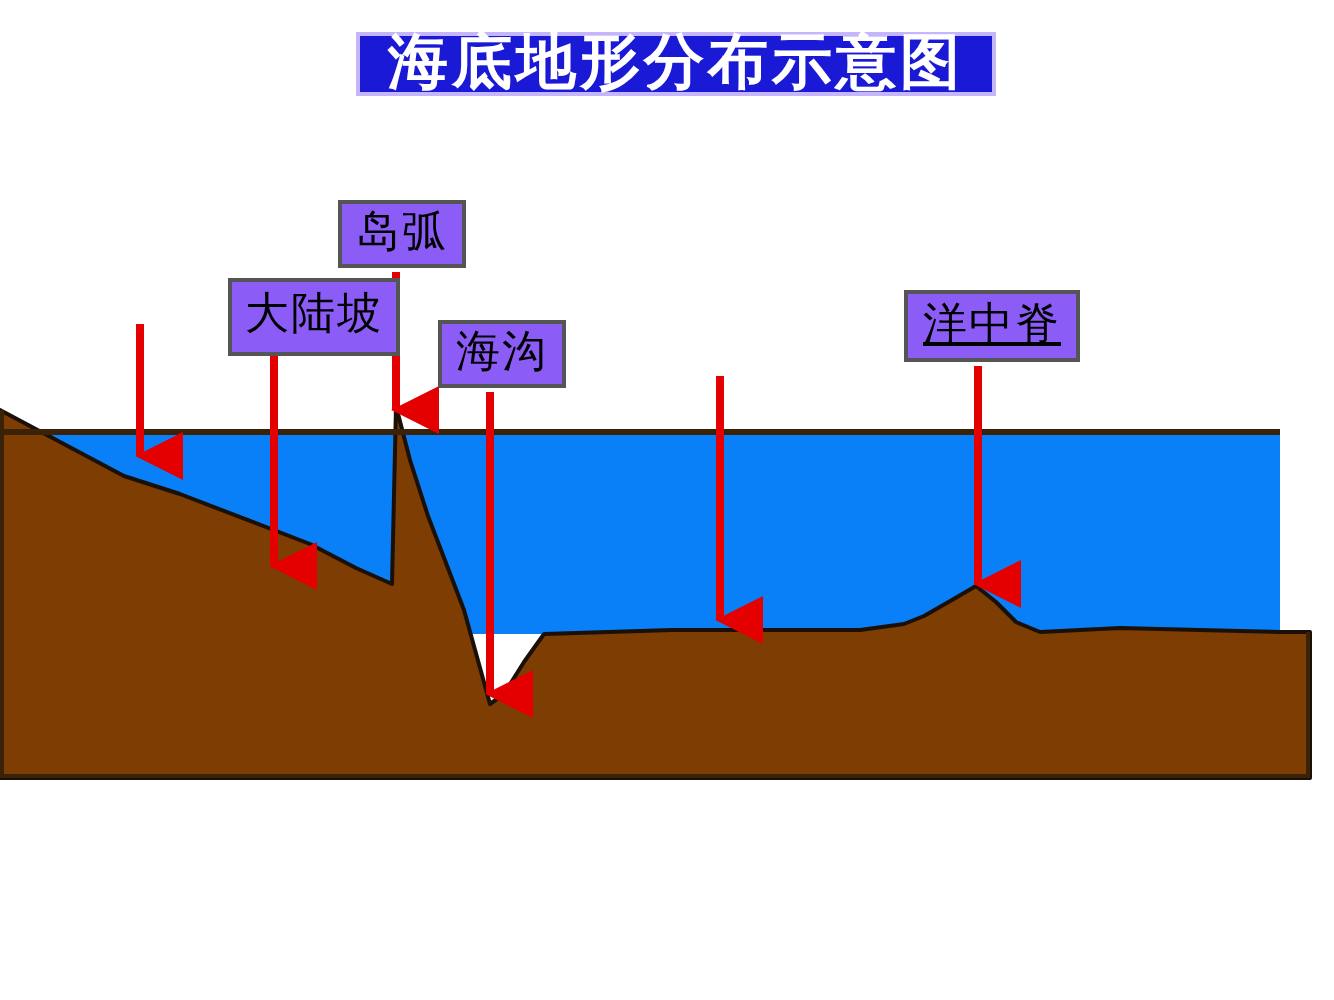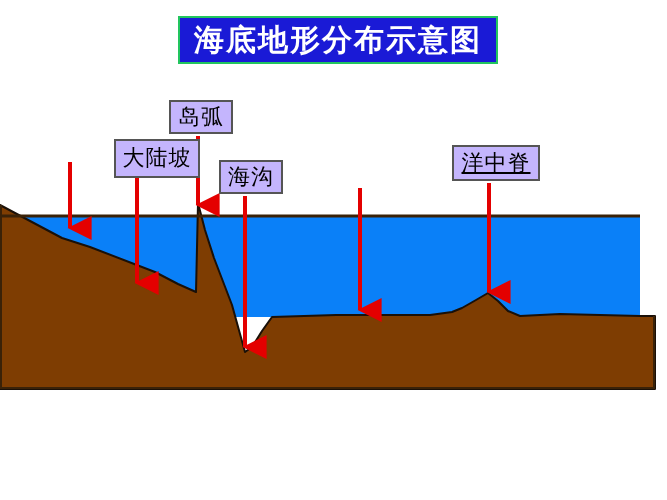--- a/index.html
+++ b/index.html
@@ -20,23 +20,23 @@
     width: 667px;
     height: 500px;
     background: #ffffff;
   }
   
   #title-banner {
     position: absolute;
     left: 178px;
     top: 16px;
     width: 320px;
-    height: 48px;
+    height: 32px;
     background: #1a1ad6;
-    border: 2px solid #22c55e;
+    border: 2px solid #c4b5fd;
     display: flex;
     align-items: center;
     justify-content: center;
     box-sizing: border-box;
   }
   #title-text {
     color: #ffffff;
     font-size: 30px;
     font-weight: bold;
     letter-spacing: 2px;
@@ -48,21 +48,21 @@
   #diagram-svg {
     position: absolute;
     left: 0;
     top: 0;
     width: 667px;
     height: 500px;
   }
   
   .label-box {
     position: absolute;
-    background: #c4b5fd;
+    background: #8b5cf6;
     border: 2px solid #555555;
     box-sizing: border-box;
     display: flex;
     align-items: center;
     justify-content: center;
     padding: 1px 6px;
     white-space: nowrap;
   }
   .label-text {
     font-size: 22px;

